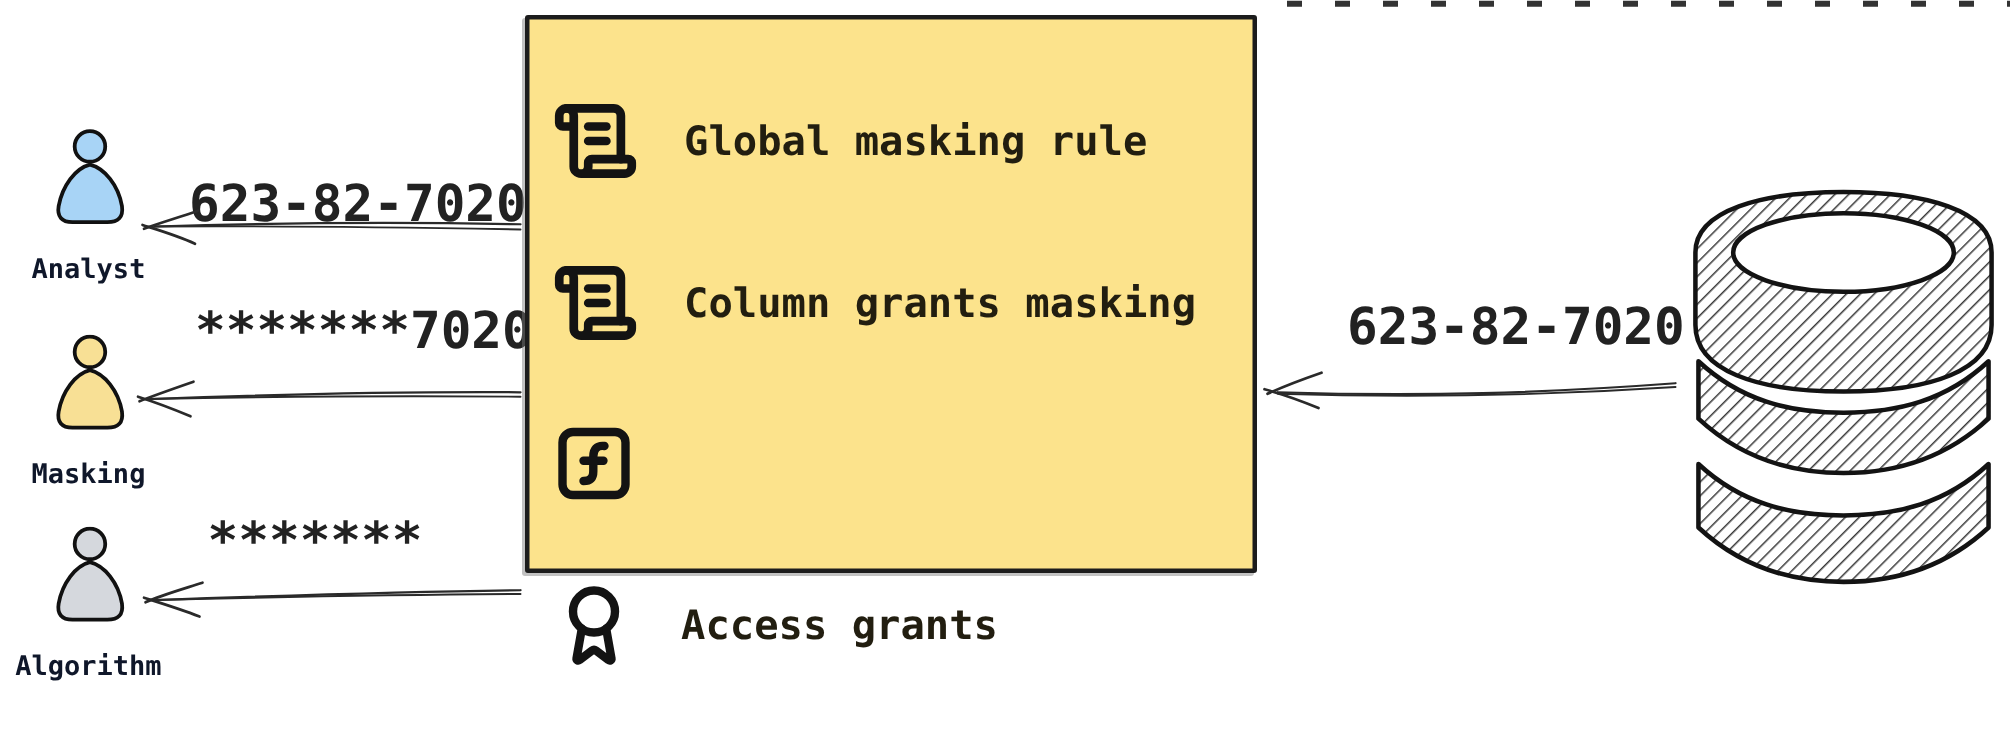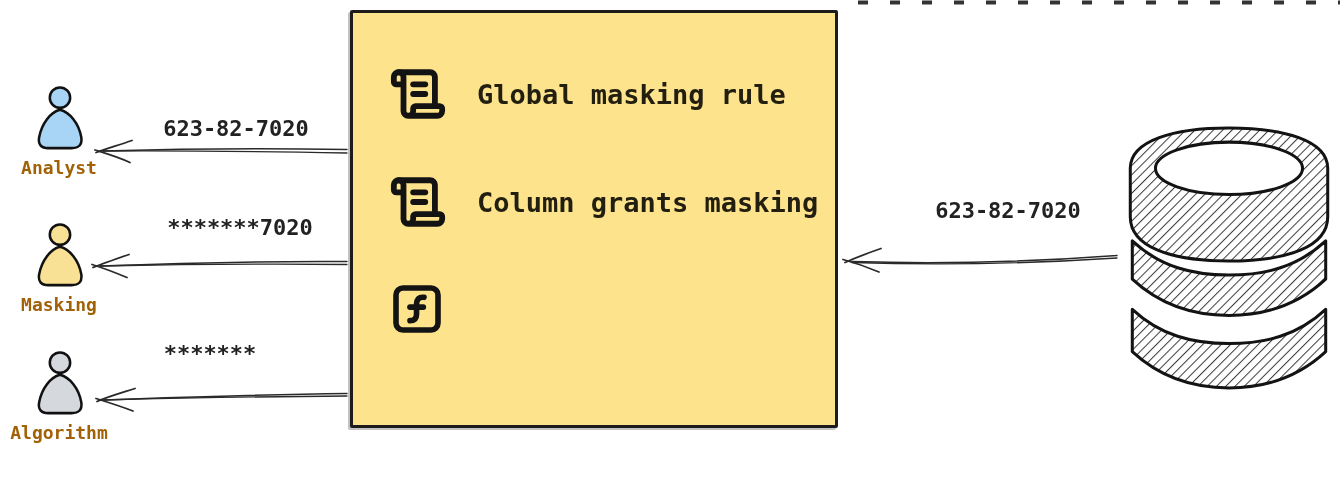--- a/index.html
+++ b/index.html
@@ -8,37 +8,37 @@
     overflow:hidden;
     font-family:"DejaVu Sans Mono","Liberation Mono",monospace;
     color:#1c1c1c;
   }
   
   .persona{position:absolute;left:-6px;width:130px;display:flex;flex-direction:column;align-items:center;}
   .persona-analyst{top:86px;}
   .persona-support{top:223px;}
   .persona-developer{top:351px;}
   .persona svg{display:block;}
-  .persona-name{margin-top:5px;font-size:18px;font-weight:700;letter-spacing:0px;color:#a16207;}
+  .persona-name{margin-top:17px;font-size:18px;font-weight:700;letter-spacing:0px;color:#0f172a;}
   
   .flow-value{
     position:absolute;width:220px;text-align:center;
-    font-size:22px;font-weight:700;color:#222;white-space:nowrap;
+    font-size:34px;font-weight:700;color:#222;white-space:nowrap;
   }
   .val-analyst{left:126px;top:116px;}
-  .val-support{left:130px;top:215px;}
+  .val-support{left:130px;top:201px;}
   .val-developer{left:100px;top:341px;}
   .val-source{left:898px;top:198px;}
   
   .policy-box{
-    position:absolute;left:350px;top:10px;width:488px;height:418px;
+    position:absolute;left:350px;top:10px;width:488px;height:372px;
     background:#FCE38C;border:3px solid #1c1c1c;border-radius:2px;
     box-shadow:-2px 2px 0 rgba(120,120,120,.45);
     box-sizing:border-box;
-    display:flex;flex-direction:column;gap:50px;padding:52px 0 0 36px;
+    display:flex;flex-direction:column;gap:50px;padding:52px 0 0 15px;
   }
   .policy-row{display:flex;align-items:center;gap:30px;}
   .policy-row svg{flex:0 0 auto;}
   .policy-label{font-size:27px;font-weight:700;color:#221e10;white-space:nowrap;}
   
   .overlay{position:absolute;left:0;top:0;width:1340px;height:504px;pointer-events:none;}
   
   .database{position:absolute;left:1124px;top:124px;}
 </style>
 </head>
@@ -98,20 +98,27 @@
     </div>
 
     <div class="policy-row">
       <svg width="56" height="56" viewBox="0 0 24 24" fill="none" stroke="#131313" stroke-width="2.4" stroke-linecap="round" stroke-linejoin="round">
         <rect width="18" height="18" x="3" y="3" rx="3"></rect>
         <path d="M9 17c2 0 2.8-1 2.8-2.8V10c0-2 1-3.3 3.2-3"></path>
         <path d="M9 11.2h5.7"></path>
       </svg>
     </div>
 
+    <div class="policy-row">
+      <svg width="56" height="60" viewBox="0 0 24 24" fill="none" stroke="#131313" stroke-width="2.4" stroke-linecap="round" stroke-linejoin="round">
+        <circle cx="12" cy="8" r="6"></circle>
+        <path d="m15.477 12.89 1.515 8.526a.5.5 0 0 1-.81.47l-3.58-2.687a1 1 0 0 0-1.197 0l-3.586 2.686a.5.5 0 0 1-.81-.469l1.514-8.526"></path>
+      </svg>
+      <span class="policy-label">Access grants</span>
+    </div>
 
   </div>
 
   <svg class="database" width="210" height="274" viewBox="0 0 204 272">
     <defs>
       <pattern id="hatch" width="6.5" height="6.5" patternUnits="userSpaceOnUse" patternTransform="rotate(45)">
         <rect width="6.5" height="6.5" fill="#ffffff"></rect>
         <line x1="0" y1="0" x2="0" y2="6.5" stroke="#3a3a3a" stroke-width="2"></line>
       </pattern>
     </defs>

